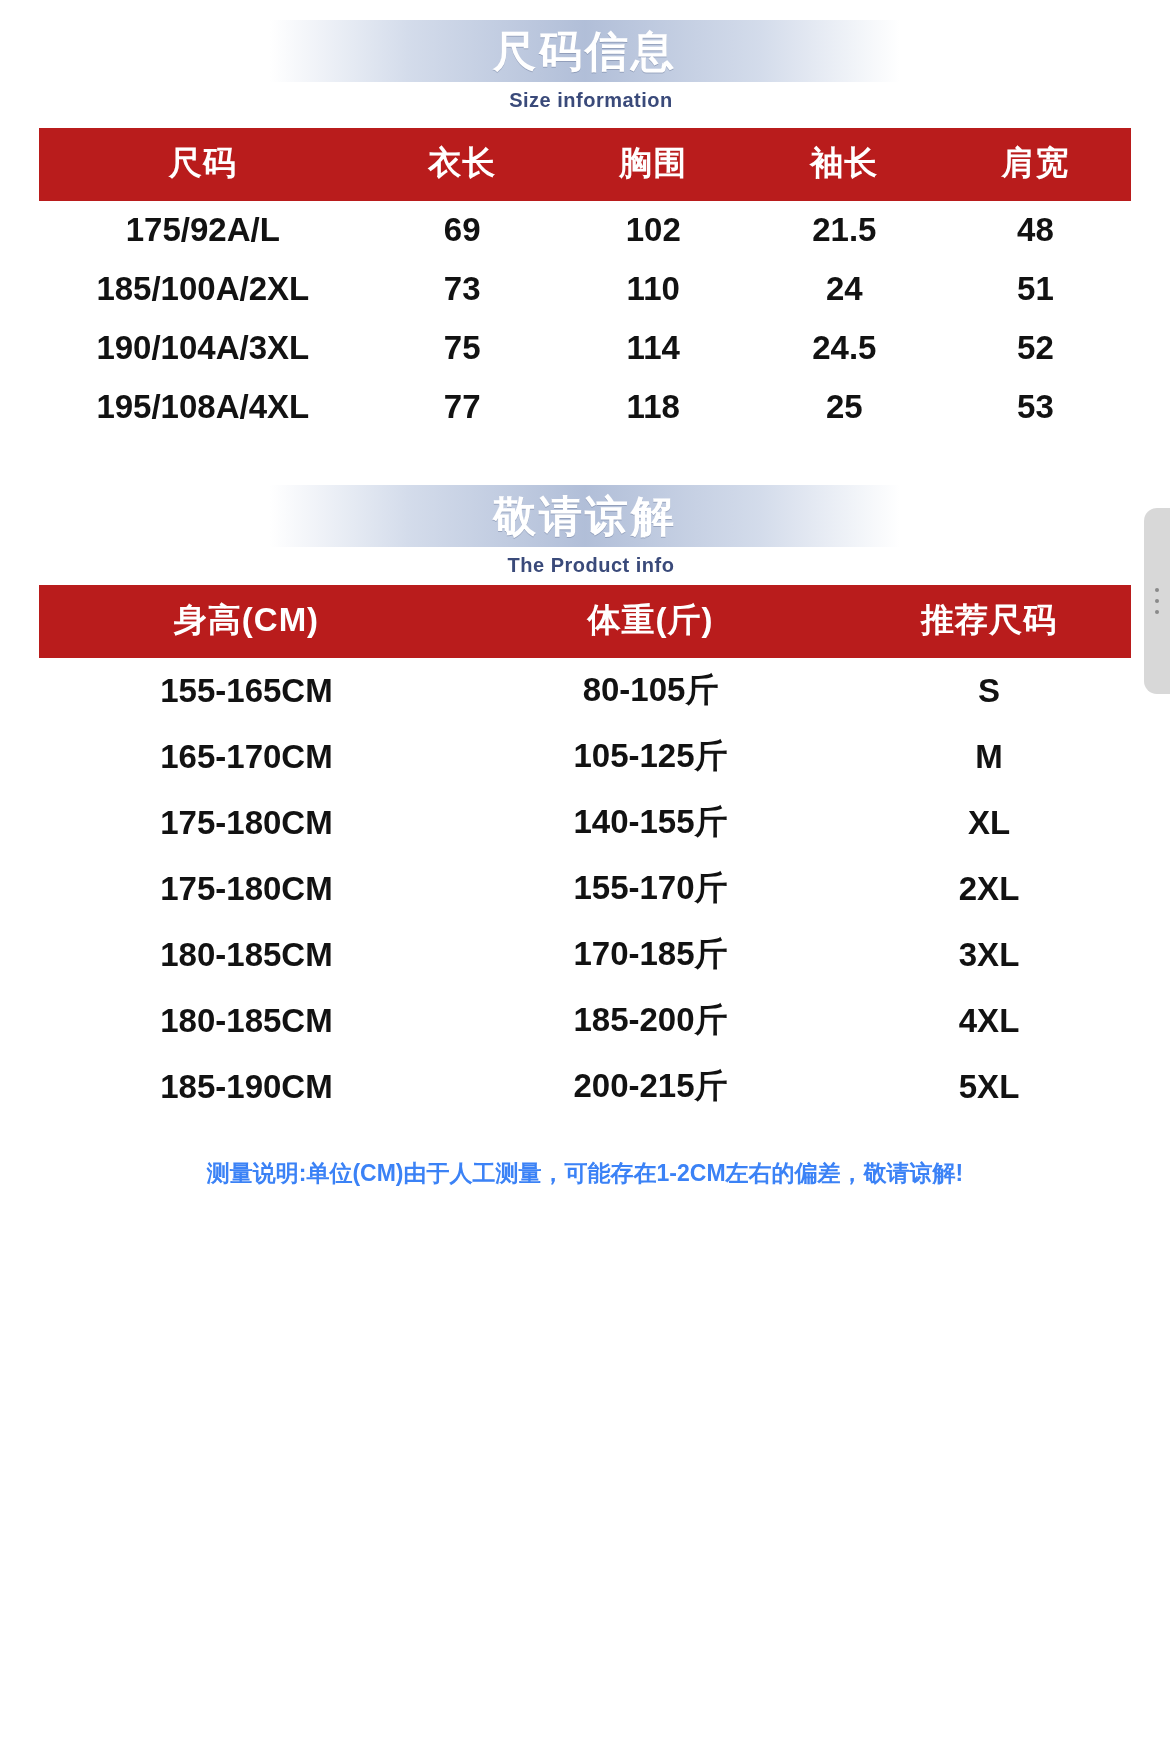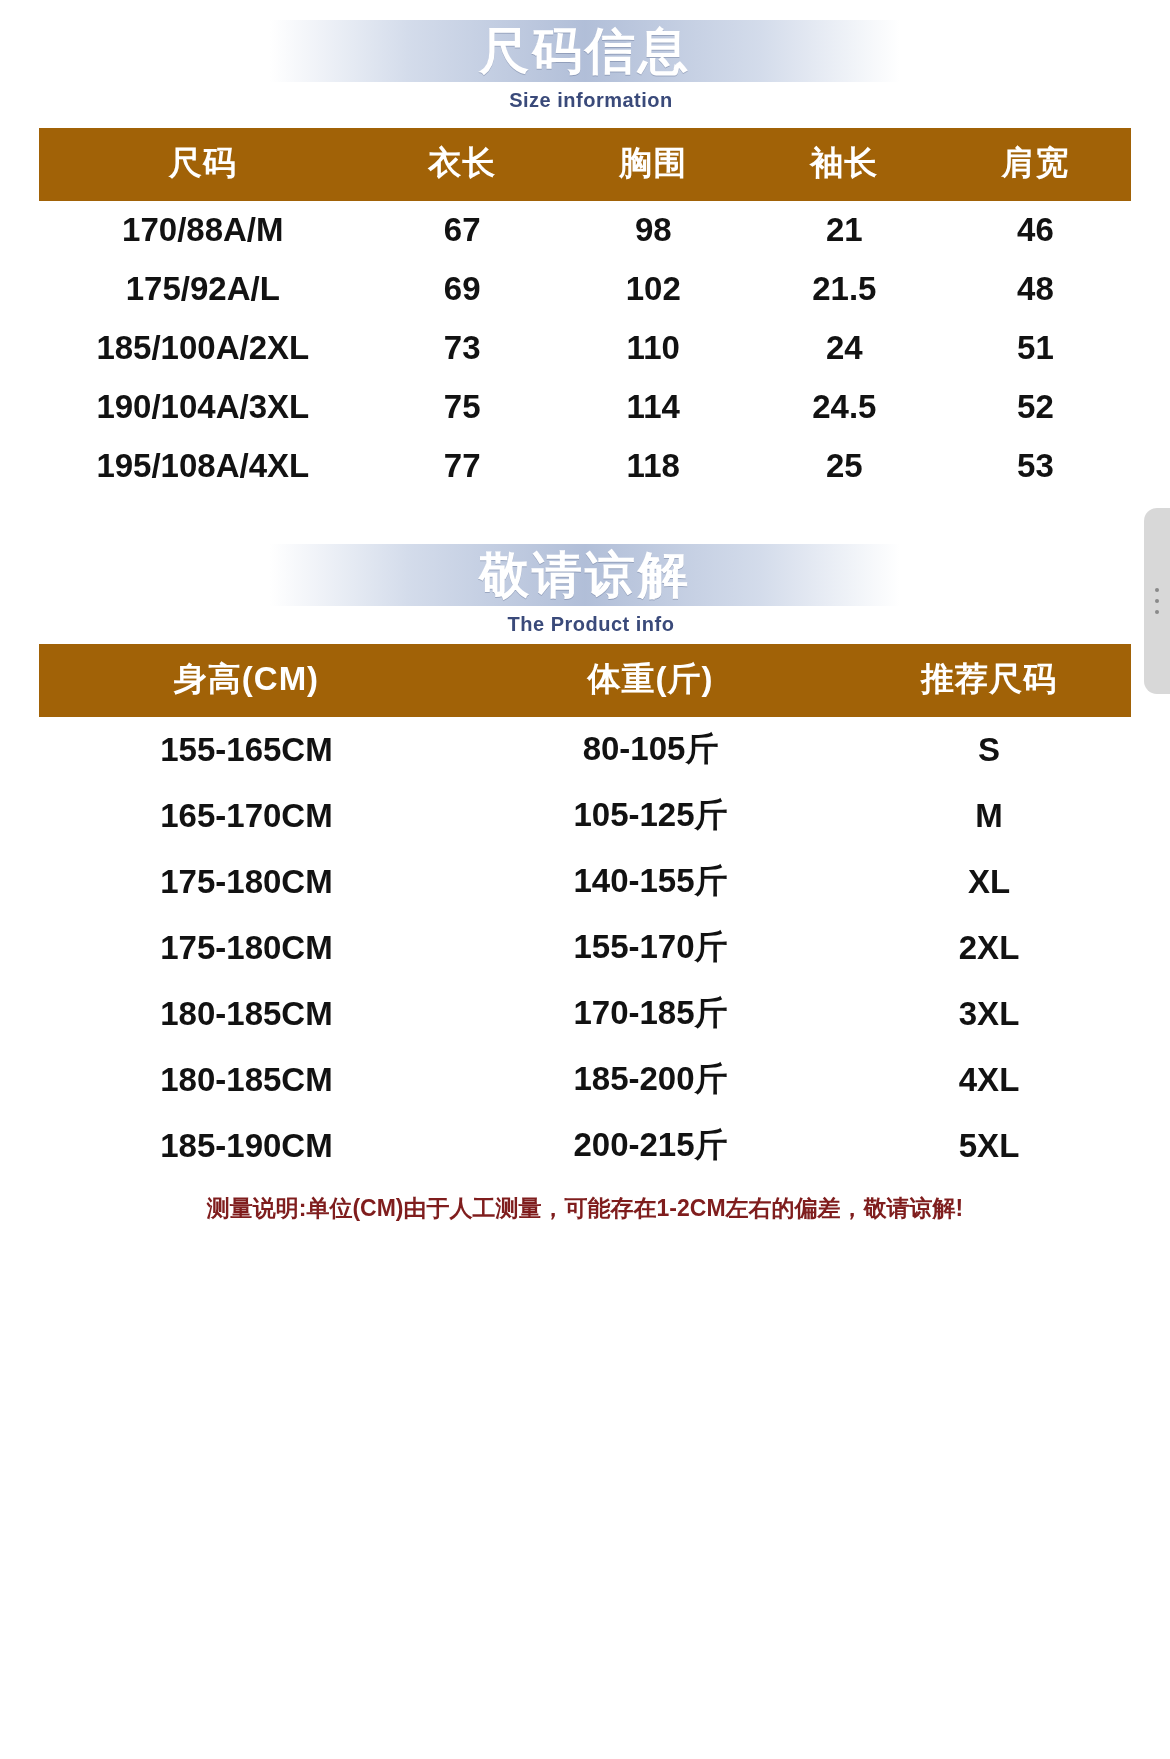--- a/index.html
+++ b/index.html
@@ -37,21 +37,21 @@
     align-items: center;
     justify-content: center;
     background: linear-gradient(to right,
                 rgba(255,255,255,0) 0%,
                 rgba(197,208,228,0.75) 22%,
                 rgba(173,187,214,0.95) 50%,
                 rgba(197,208,228,0.75) 78%,
                 rgba(255,255,255,0) 100%);
   }
   .title-cn {
-    font-size: 50px;
+    font-size: 43px;
     font-weight: bold;
     color: #ffffff;
     letter-spacing: 3px;
     line-height: 1;
     text-shadow: 0 1px 0 rgba(80,95,130,0.35);
   }
   .title-en {
     margin-top: 7px;
     font-size: 20px;
     font-weight: bold;
@@ -61,21 +61,21 @@
   }
 
   
   .table {
     width: 1092px;
     margin: 0 auto;
     border-collapse: collapse;
     table-layout: fixed;
   }
   .table thead th {
-    background: #a16207;
+    background: #b91c1c;
     color: #ffffff;
     font-size: 33px;
     font-weight: bold;
     padding: 13px 0 15px 0;
     text-align: center;
     letter-spacing: 1px;
   }
   .table tbody td {
     font-size: 33px;
     font-weight: bold;
@@ -93,25 +93,25 @@
   #size-table col.c4 { width: 17.5%; }
 
   #recommend-table { margin-top: 8px; }
   #recommend-table col.r0 { width: 38%; }
   #recommend-table col.r1 { width: 36%; }
   #recommend-table col.r2 { width: 26%; }
 
   .spacer-1 { height: 48px; }
 
   .note {
-    margin-top: 14px;
+    margin-top: 38px;
     text-align: center;
     font-size: 23px;
     font-weight: bold;
-    color: #7f1d1d;
+    color: #3b82f6;
     letter-spacing: 0px;
   }
 
   
   .side-handle {
     position: absolute;
     right: 0;
     top: 508px;
     width: 26px;
     height: 186px;
@@ -162,27 +162,20 @@
       <tr>
         <th>尺码</th>
         <th>衣长</th>
         <th>胸围</th>
         <th>袖长</th>
         <th>肩宽</th>
       </tr>
     </thead>
     <tbody>
       <tr>
-        <td>170/88A/M</td>
-        <td>67</td>
-        <td>98</td>
-        <td>21</td>
-        <td>46</td>
-      </tr>
-      <tr>
         <td>175/92A/L</td>
         <td>69</td>
         <td>102</td>
         <td>21.5</td>
         <td>48</td>
       </tr>
       <tr>
         <td>185/100A/2XL</td>
         <td>73</td>
         <td>110</td>

